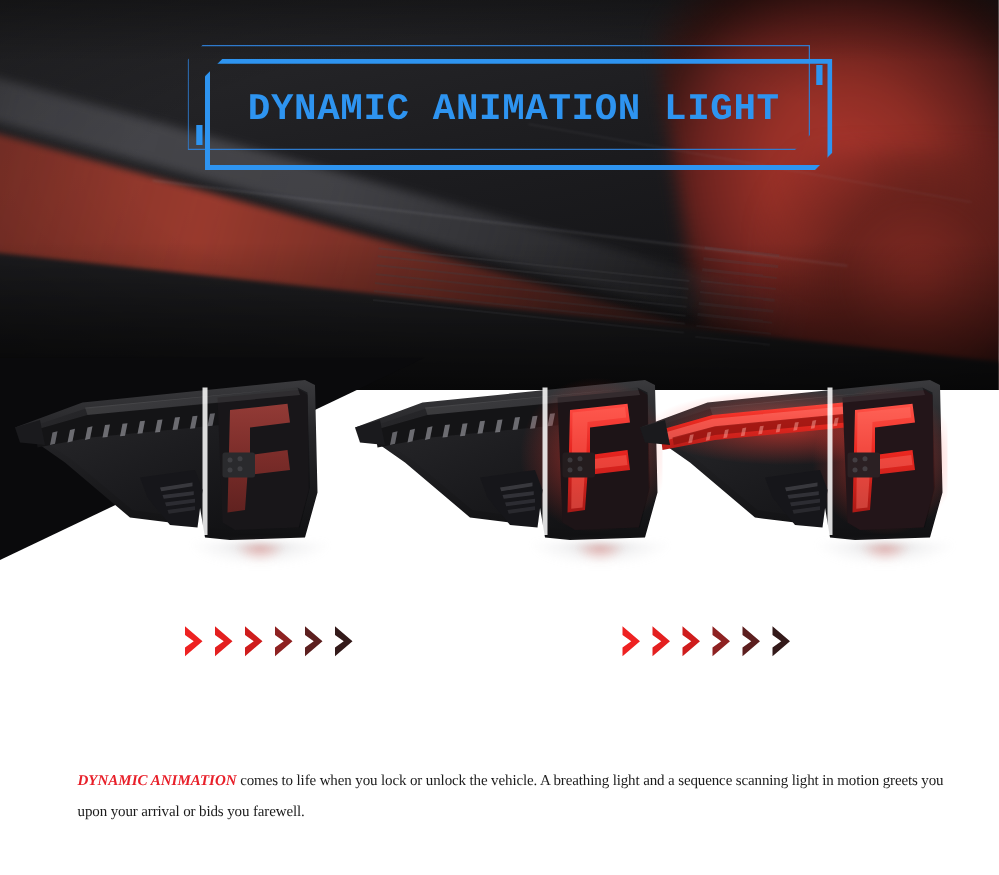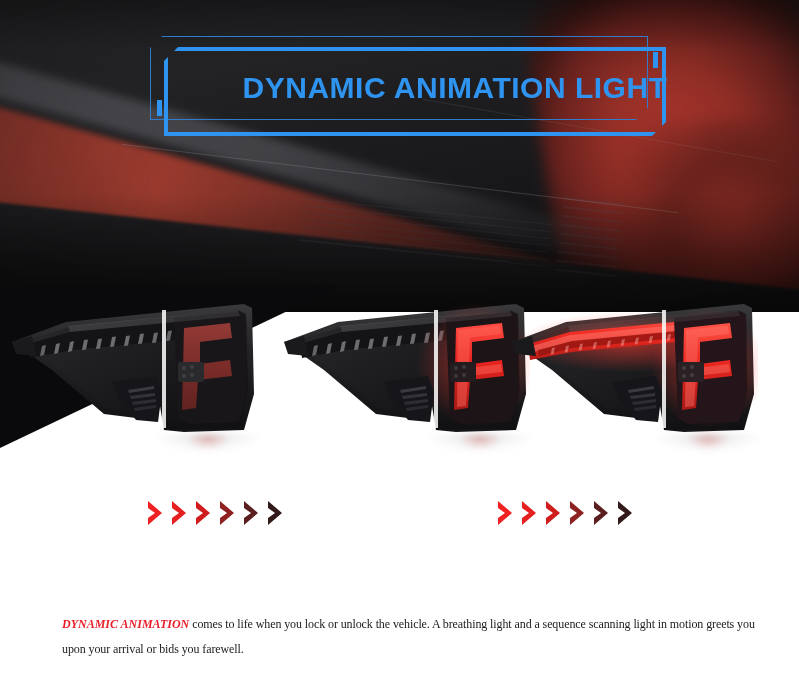--- a/index.html
+++ b/index.html
@@ -180,26 +180,25 @@
   .tick-right { left: 503px; top: 16px; }
 
   .title-text {
     position: absolute;
     left: 14px; top: 11px;
     width: 494px; height: 81px;
     display: flex;
     align-items: center;
     justify-content: center;
     color: #2e94f0;
-    font-family: Liberation Sans, sans-serif;
+    font-family: Liberation Mono, monospace;
     font-weight: bold;
     font-size: 30px;
     letter-spacing: .5px;
     white-space: nowrap;
-    margin-left: 44px;
   }
 
   
   .stage {
     position: absolute;
     left: 0; top: 296px;
     width: 799px;
     height: 190px;
     z-index: 6;
   }

